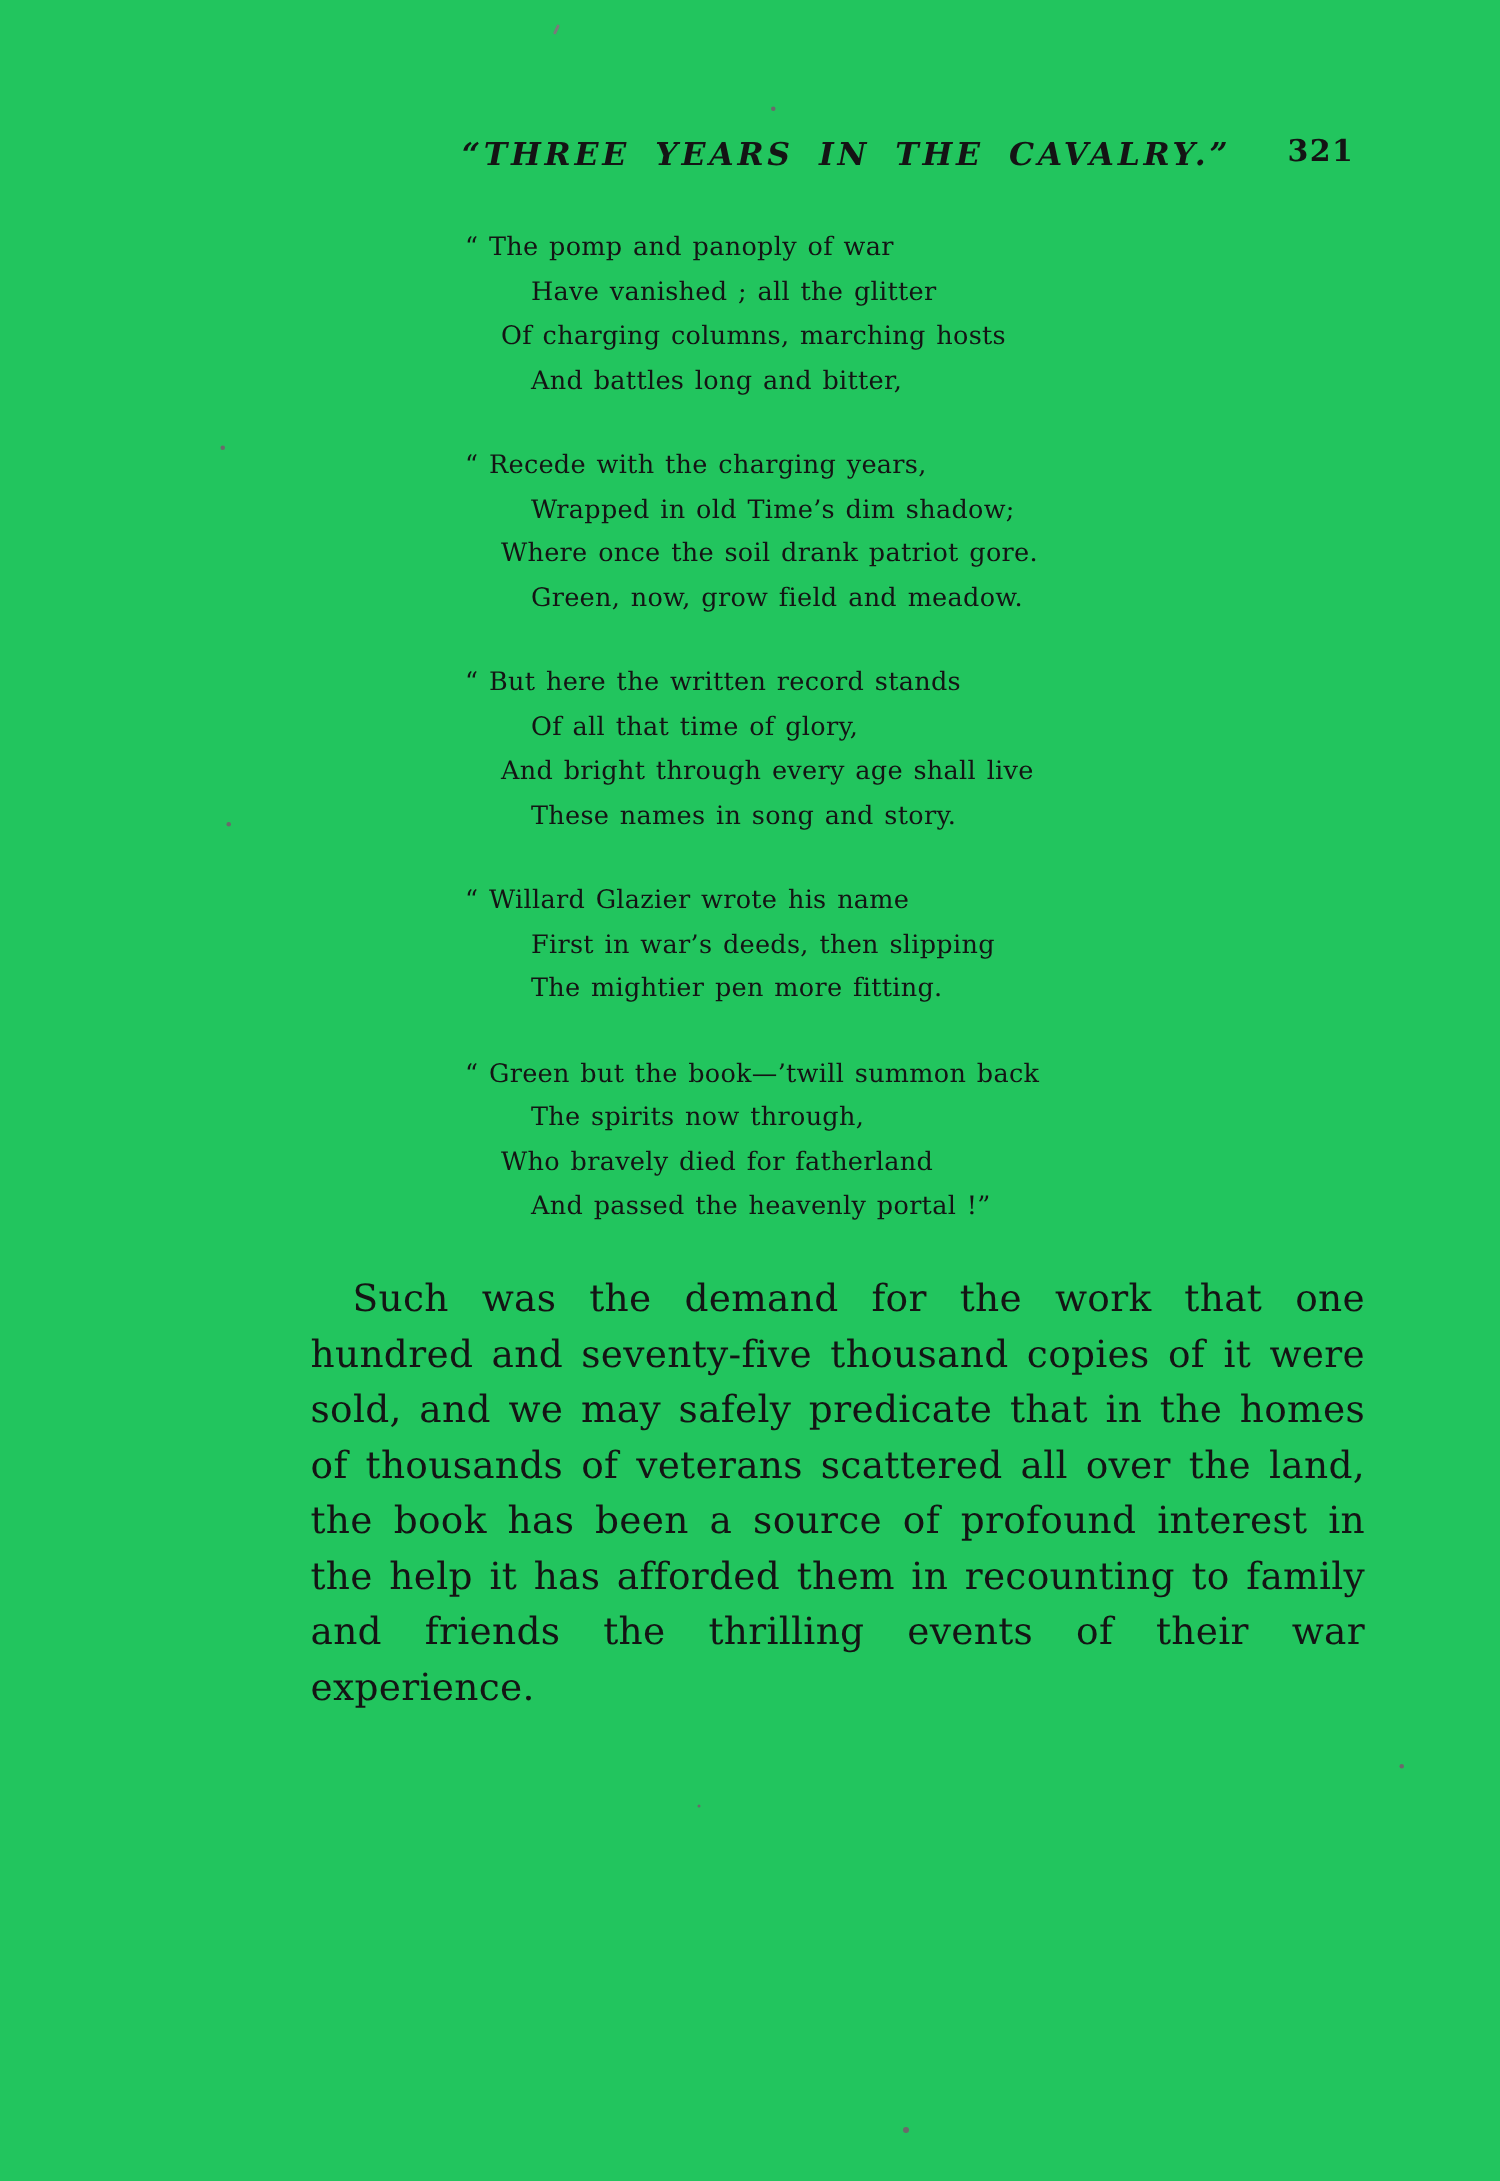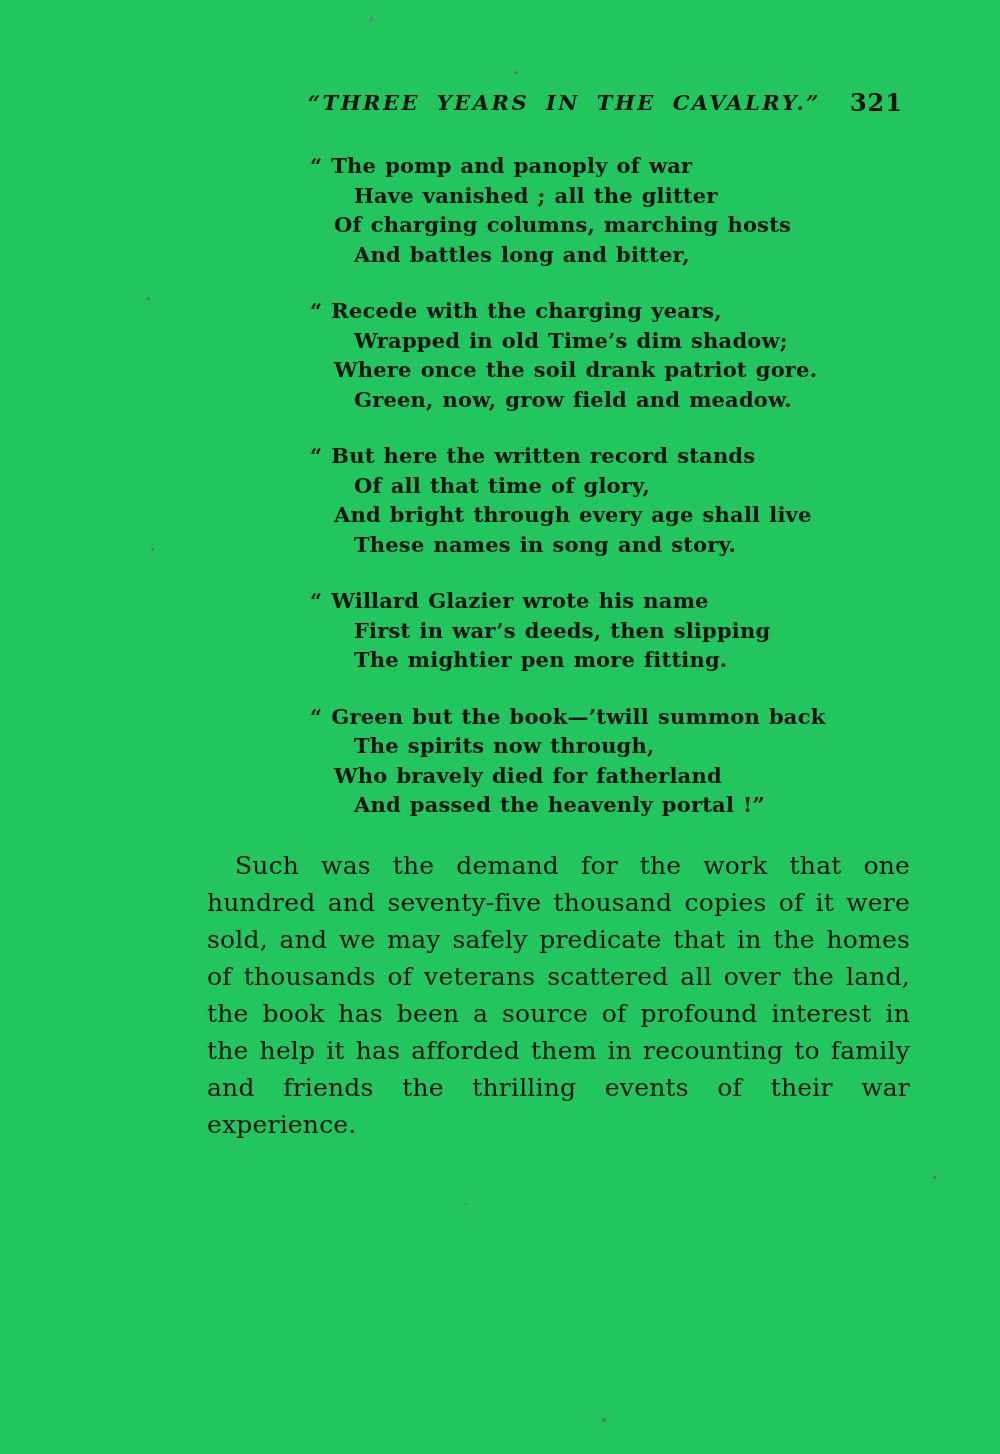--- a/index.html
+++ b/index.html
@@ -29,30 +29,30 @@
     font-weight: bold;
     font-size: 21px;
     letter-spacing: 2.5px;
     word-spacing: 7px;
     white-space: nowrap;
   }
   .page-number {
     position: absolute;
     top: 88px;
     right: 97px;
-    font-size: 24px;
+    font-size: 20px;
     font-weight: bold;
     letter-spacing: 1px;
   }
   
   .poem {
     margin-top: 31px;
     margin-left: 310px;
-    font-size: 21px;
-    font-weight: 700;
+    font-size: 17px;
+    font-weight: 400;
   }
   .stanza {
     margin: 0 0 27px 0;
   }
   .poem-line {
     line-height: 29.5px;
     white-space: nowrap;
     letter-spacing: 0.2px;
     word-spacing: 1.5px;
   }

